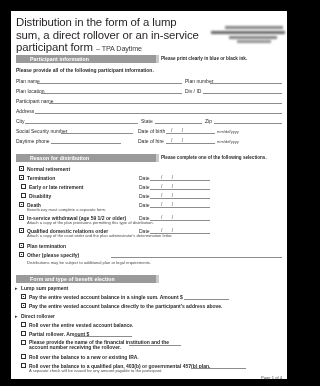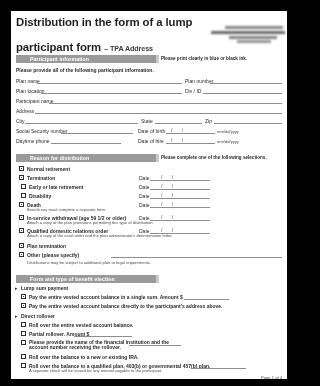--- a/index.html
+++ b/index.html
@@ -1,19 +1,19 @@
 <!DOCTYPE html>
 <html><head>
 <meta charset="utf-8">
 <style>
   html,body{margin:0;padding:0;background:#000;}
   body{width:298px;height:386px;overflow:hidden;font-family:"Liberation Sans",sans-serif;}
   .page{position:absolute;left:11px;top:11px;width:276px;height:368px;background:#fff;}
   .titleblock{position:absolute;left:5px;top:5px;width:188px;}
-  .title{font-size:11.4px;line-height:12.6px;color:#231f20;letter-spacing:-0.1px;font-weight:bold;}
+  .title{font-size:11.4px;line-height:12.6px;color:#231f20;letter-spacing:-0.1px;}
   .title .sub{font-size:7.2px;color:#3a3a3a;}
   .logo{position:absolute;right:2px;top:4px;width:76px;height:30px;}
   .logo .lgbar{position:absolute;right:0;top:0;width:62px;height:11px;background:#fff;}
   .logo .lg1{position:absolute;right:2px;top:11px;width:58px;height:3.4px;background:#6e6e6e;filter:blur(1.1px);opacity:.85;}
   .logo .lg2{position:absolute;right:0px;top:15.5px;width:74px;height:3.6px;background:#555;filter:blur(1.1px);opacity:.9;}
   .logo .lg3{position:absolute;right:8px;top:20.5px;width:48px;height:3.2px;background:#6b6b6b;filter:blur(1.1px);opacity:.85;}
   .logo .lg4{position:absolute;right:14px;top:25px;width:34px;height:3px;background:#777;filter:blur(1.1px);opacity:.8;}
   .secbar{position:absolute;height:8.4px;background:#9a9a9a;color:#fff;font-size:5.2px;font-weight:bold;line-height:8.4px;padding-left:14px;box-sizing:border-box;letter-spacing:.1px;}
   .secbar:after{content:"";position:absolute;right:-3px;top:0;width:3px;height:8.4px;background:#c9c9c9;}
   .blur{filter:blur(0.75px);color:#2a2a2a;}
@@ -26,23 +26,23 @@
   .sl{position:absolute;font-size:5px;color:#444;}
 </style>
 </head>
 <body>
 
 <div class="page">
 
   <div class="titleblock">
     <div class="title">
       <span>Distribution in the form of a lump</span><br>
-      <br>
+      <span>sum, a direct rollover or an in-service</span><br>
       <span>participant form</span>
-      <span class="sub">– TPA Address</span>
+      <span class="sub">– TPA Daytime</span>
     </div>
   </div>
 
   <div class="logo">
     <div class="lgbar"></div>
     <div class="lg1"></div>
     <div class="lg2"></div>
     <div class="lg3"></div>
     <div class="lg4"></div>
   </div>

